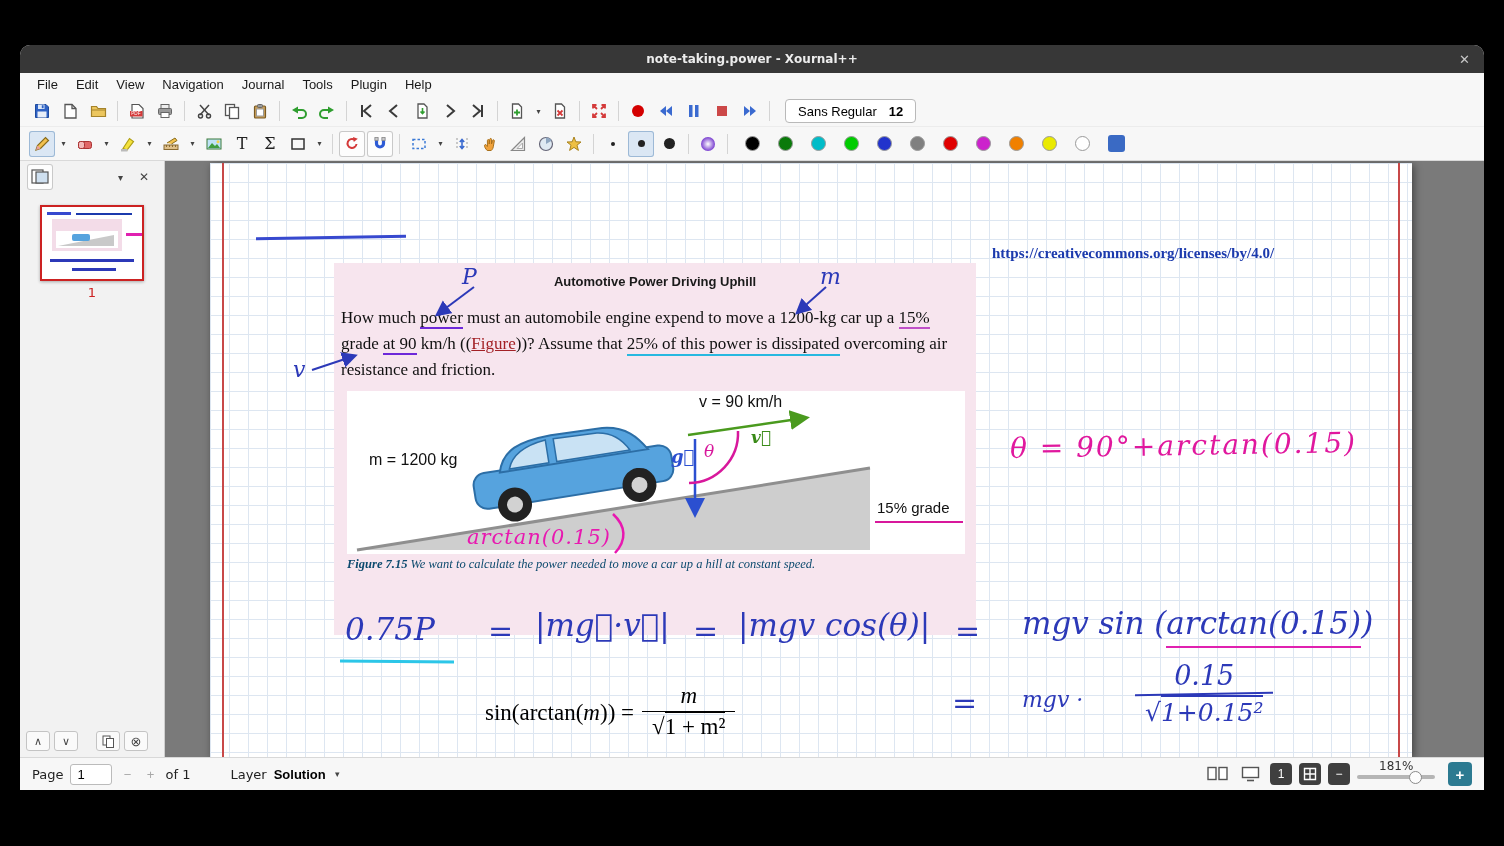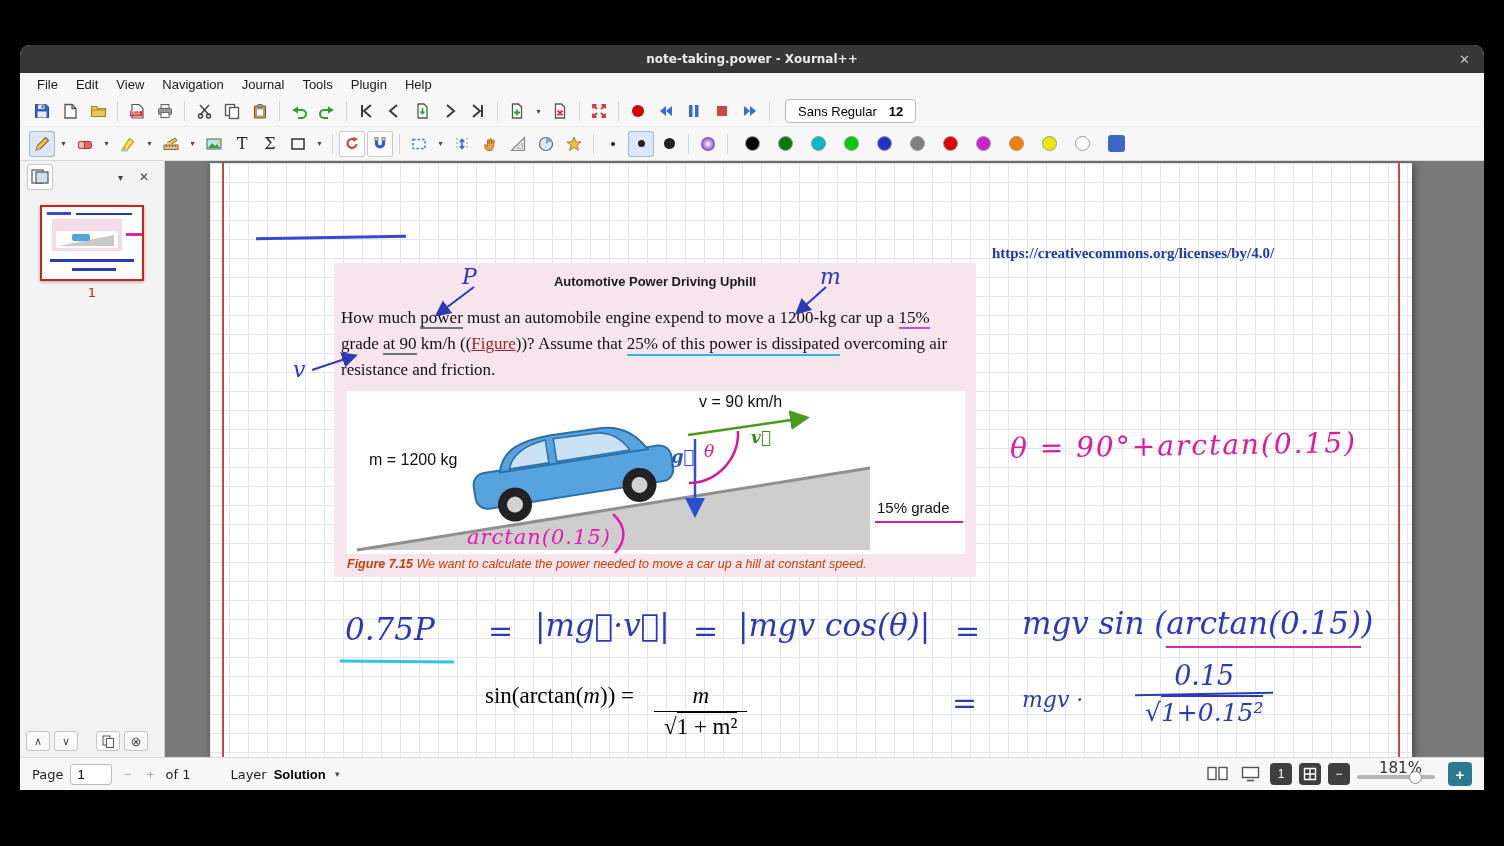--- a/index.html
+++ b/index.html
@@ -35,40 +35,40 @@
   .abs{position:absolute}
   .redline{position:absolute;top:0;bottom:0;width:2px;background:#c84848}
   .hand{font-family:"DejaVu Serif",serif;font-style:italic}
   .blue{color:#2c39b8}
   .mag{color:#e0189e}
   .heading{font-size:34px;color:#3749cf;letter-spacing:1px}
   .linktxt{font-family:"Liberation Serif",serif;font-weight:bold;font-size:15px;color:#1b3aad}
   .pinkbox{background:#f7e5ee}
   .ex-title{width:100%;text-align:center;font-size:13px;font-weight:600;color:#1a1a1a;font-family:"Liberation Sans",sans-serif}
   .ex-body{font-family:"Liberation Serif",serif;font-size:17px;line-height:26px;color:#101010}
-  .u-pen{border-bottom:2px solid #737373}
+  .u-pen{border-bottom:2px solid #6d28d9}
   .u-mag{border-bottom:2.5px solid #c050c8}
   .u-cyan{border-bottom:2.5px solid #28b8e0;padding-bottom:1px}
   .link-fig{color:#a32126;text-decoration:underline}
-  .caption{font-family:Liberation Sans, sans-serif;font-style:italic;font-size:12.5px;color:#c2410c}
+  .caption{font-family:Liberation Serif, serif;font-style:italic;font-size:12.5px;color:#0c4a6e}
   .eq{font-size:30px}
   .frac{display:inline-flex;flex-direction:column;align-items:center;vertical-align:middle}
   .frac .num{padding:0 10px 2px;text-align:center}
   .frac .bar{align-self:stretch;height:0;border-top:1.6px solid #000}
   .frac .barb{align-self:stretch;height:0;border-top:2.5px solid #2c39b8}
   .ovl{border-top:1.6px solid #000;padding-top:1px}
   .ovlb{border-top:2px solid #2c39b8;padding-top:1px}
   .statusbar{height:33px;background:#f7f7f7;border-top:1px solid #d8d8d8;display:flex;align-items:center;padding:0 12px;font-size:13px;color:#222;gap:7px}
   .page-input{width:42px;height:21px;border:1px solid #bbb;border-radius:3px;padding-left:6px;font-size:13px;background:#fff}
   .stepper{background:none;border:0;color:#a8a8a8;font-size:13px;width:16px}
   .layer-combo{background:none;border:0;display:flex;align-items:center;gap:5px;font-size:13px}
   .sbadge{width:22px;height:22px;background:#3f3f3f;border-radius:4px;color:#fff;font-size:12px;display:flex;align-items:center;justify-content:center;border:0}
   .sb-icon-btn{background:none;border:0;display:flex;align-items:center;justify-content:center;width:26px;height:24px}
   .zoomwrap{position:relative;width:84px;height:30px}
-  .zoom-label{position:absolute;top:0;left:22px;font-size:15px;color:#333}
+  .zoom-label{position:absolute;top:0;left:22px;font-size:12px;color:#333}
   .slider-track{position:absolute;left:0;bottom:10px;width:78px;height:4px;background:#b5b5b5;border-radius:2px}
   .slider-handle{position:absolute;left:52px;bottom:5px;width:13px;height:13px;border-radius:50%;background:#fdfdfd;border:1px solid #8a8a8a}
   .zoom-plus{width:24px;height:24px;border:0;border-radius:4px;background:#2c7a91;color:#fff;font-size:15px;font-weight:bold;display:flex;align-items:center;justify-content:center}
 </style>
 </head>
 <body>
 
 <svg width="0" height="0" style="position:absolute">
   <defs>
     <marker id="mB" markerWidth="9" markerHeight="9" refX="6" refY="4" orient="auto">
@@ -443,21 +443,21 @@
 
     <div class="canvas">
       <div class="page">
         <div class="redline" style="left:12px"></div>
         <div class="redline" style="left:1188px"></div>
 
         <div class="abs" style="left:46px;top:73px;width:150px;height:3px;background:#3749cf;transform:rotate(-1deg)"></div>
 
         <div class="abs linktxt" style="left:782px;top:82px">https://creativecommons.org/licenses/by/4.0/</div>
 
-        <div class="abs pinkbox" style="left:124px;top:100px;width:642px;height:314px">
+        <div class="abs pinkbox" style="left:124px;top:100px;width:642px;height:372px">
           <div class="abs ex-title" style="top:11px">Automotive Power Driving Uphill</div>
           <p class="abs ex-body" style="left:7px;top:42px;width:630px"><span>How much </span><span class="u-pen">power</span><span> must an automobile engine expend to move a 1200-kg car up a </span><span class="u-mag">15%</span><span> grade </span><span class="u-pen">at 90</span><span> km/h ((</span><span class="link-fig">Figure</span><span>))? Assume that </span><span class="u-cyan">25% of this power is dissipated</span><span> overcoming air resistance and friction.</span></p>
 
           <svg class="abs" style="left:13px;top:128px;background:#fff" width="618" height="163" viewBox="0 0 618 163">
             <polygon points="10,159 523,77 523,159" fill="#cecece"></polygon>
             <line x1="10" y1="159" x2="523" y2="77" stroke="#8f8f8f" stroke-width="3"></line>
             <g transform="rotate(-9 228 96)">
               <rect x="128" y="68" width="200" height="36" rx="12" fill="#56a3de" stroke="#2c6ea6" stroke-width="2"></rect>
               <path d="M156 70 C162 48 180 42 212 41 L264 42 C288 44 298 57 306 70 Z" fill="#56a3de" stroke="#2c6ea6" stroke-width="2"></path>
               <path d="M214 45 L258 46 C274 48 283 58 288 68 L214 68 Z" fill="#c9e2f4" stroke="#2c6ea6" stroke-width="1.5"></path>
@@ -501,21 +501,21 @@
 
         <div class="abs hand blue eq" style="left:135px;top:448px;font-size:31px">0.75P</div>
         <div class="abs" style="left:130px;top:497px;width:114px;height:3px;background:#2cc6e8;transform:rotate(.5deg)"></div>
         <div class="abs hand blue eq" style="left:278px;top:450px">=</div>
         <div class="abs hand blue eq" style="left:325px;top:444px;font-size:31px">|mg⃗·v⃗|</div>
         <div class="abs hand blue eq" style="left:483px;top:450px">=</div>
         <div class="abs hand blue eq" style="left:528px;top:444px;font-size:31px">|mgv cos(θ)|</div>
         <div class="abs hand blue eq" style="left:745px;top:450px">=</div>
         <div class="abs hand blue eq" style="left:812px;top:442px;font-size:31px"><span>mgv sin (</span><span style="border-bottom:2.5px solid #e020b0;padding-bottom:5px">arctan(0.15)</span><span>)</span></div>
 
-        <div class="abs" style="left:275px;top:520px;font-family:'Liberation Serif',serif;font-size:23px;color:#000;display:flex;gap:20px">
+        <div class="abs" style="left:275px;top:520px;font-family:'Liberation Serif',serif;font-size:23px;color:#000;display:flex;align-items:center;gap:8px">
           <span><span>sin(arctan(</span><i>m</i><span>)) =</span></span>
           <span class="frac">
               <span class="num"><i>m</i></span>
               <span class="bar"></span>
               <span class="num" style="padding-top:2px"><span>√</span><span class="ovl">1 + m²</span></span>
             </span>
         </div>
 
         <div class="abs hand blue eq" style="left:742px;top:522px">=</div>
         <div class="abs hand blue eq" style="left:812px;top:524px;font-size:22px">mgv ·</div>

